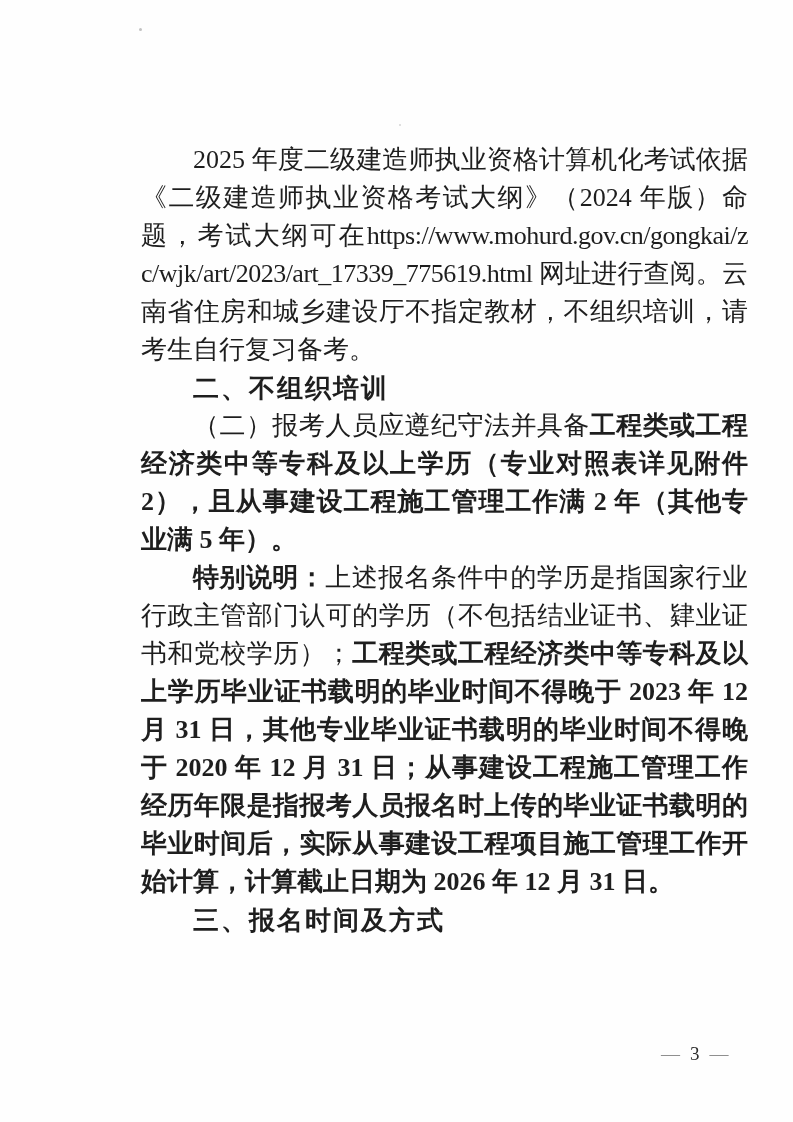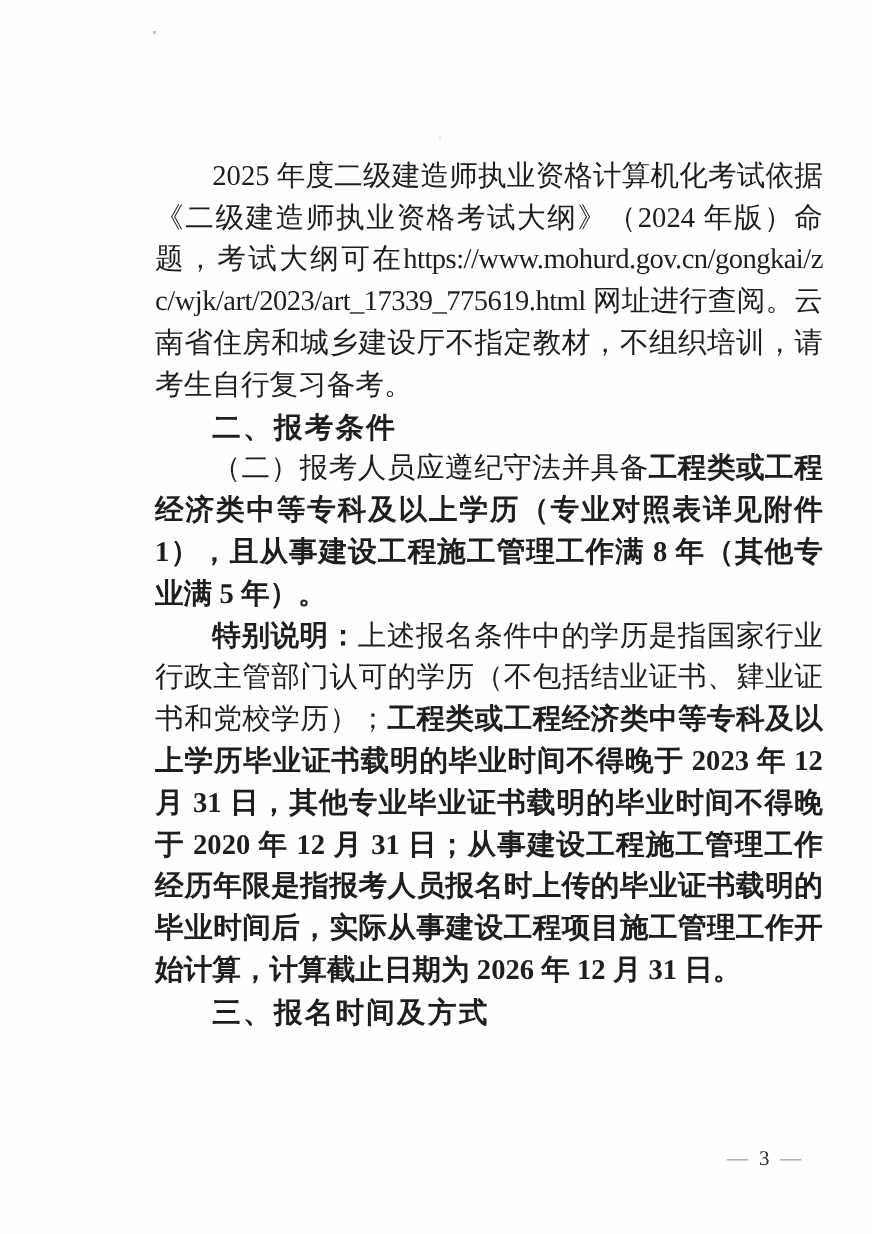--- a/index.html
+++ b/index.html
@@ -78,24 +78,24 @@
 
 <div class="page">
 
   <div class="speck speck-1"></div>
   <div class="speck speck-2"></div>
 
   <div class="content">
 
     <p class="para"><span>2025 年度二级建造师执业资格计算机化考试依据《二级建造师执业资格考试大纲》（2024 年版）命题，考试大纲可在</span><span class="url-text">https://www.mohurd.gov.cn/gongkai/zc/wjk/art/2023/art_17339_775619.html</span><span> 网址进行查阅。云南省住房和城乡建设厅不指定教材，不组织培训，请考生自行复习备考。</span></p>
 
-    <p class="para heading"><span>二、报考条件</span></p>
+    <p class="para heading"><span>二、不组织培训</span></p>
 
 
-    <p class="para"><span>（二）报考人员应遵纪守法并具备</span><span class="run-bold">工程类或工程经济类中等专科及以上学历（专业对照表详见附件 1），且从事建设工程施工管理工作满 8 年（其他专业满 5 年）。</span></p>
+    <p class="para"><span>（二）报考人员应遵纪守法并具备</span><span class="run-bold">工程类或工程经济类中等专科及以上学历（专业对照表详见附件 2），且从事建设工程施工管理工作满 2 年（其他专业满 5 年）。</span></p>
 
 
     <p class="para"><span class="run-bold">特别说明：</span><span>上述报名条件中的学历是指国家行业行政主管部门认可的学历（不包括结业证书、肄业证书和党校学历）；</span><span class="run-bold">工程类或工程经济类中等专科及以上学历毕业证书载明的毕业时间不得晚于 2023 年 12 月 31 日，其他专业毕业证书载明的毕业时间不得晚于 2020 年 12 月 31 日；从事建设工程施工管理工作经历年限是指报考人员报名时上传的毕业证书载明的毕业时间后，实际从事建设工程项目施工管理工作开始计算，计算截止日期为 2026 年 12 月 31 日。</span></p>
 
     <p class="para heading"><span>三、报名时间及方式</span></p>
 
   </div>
 
   <div class="footer">
     <span class="dash">—</span>

